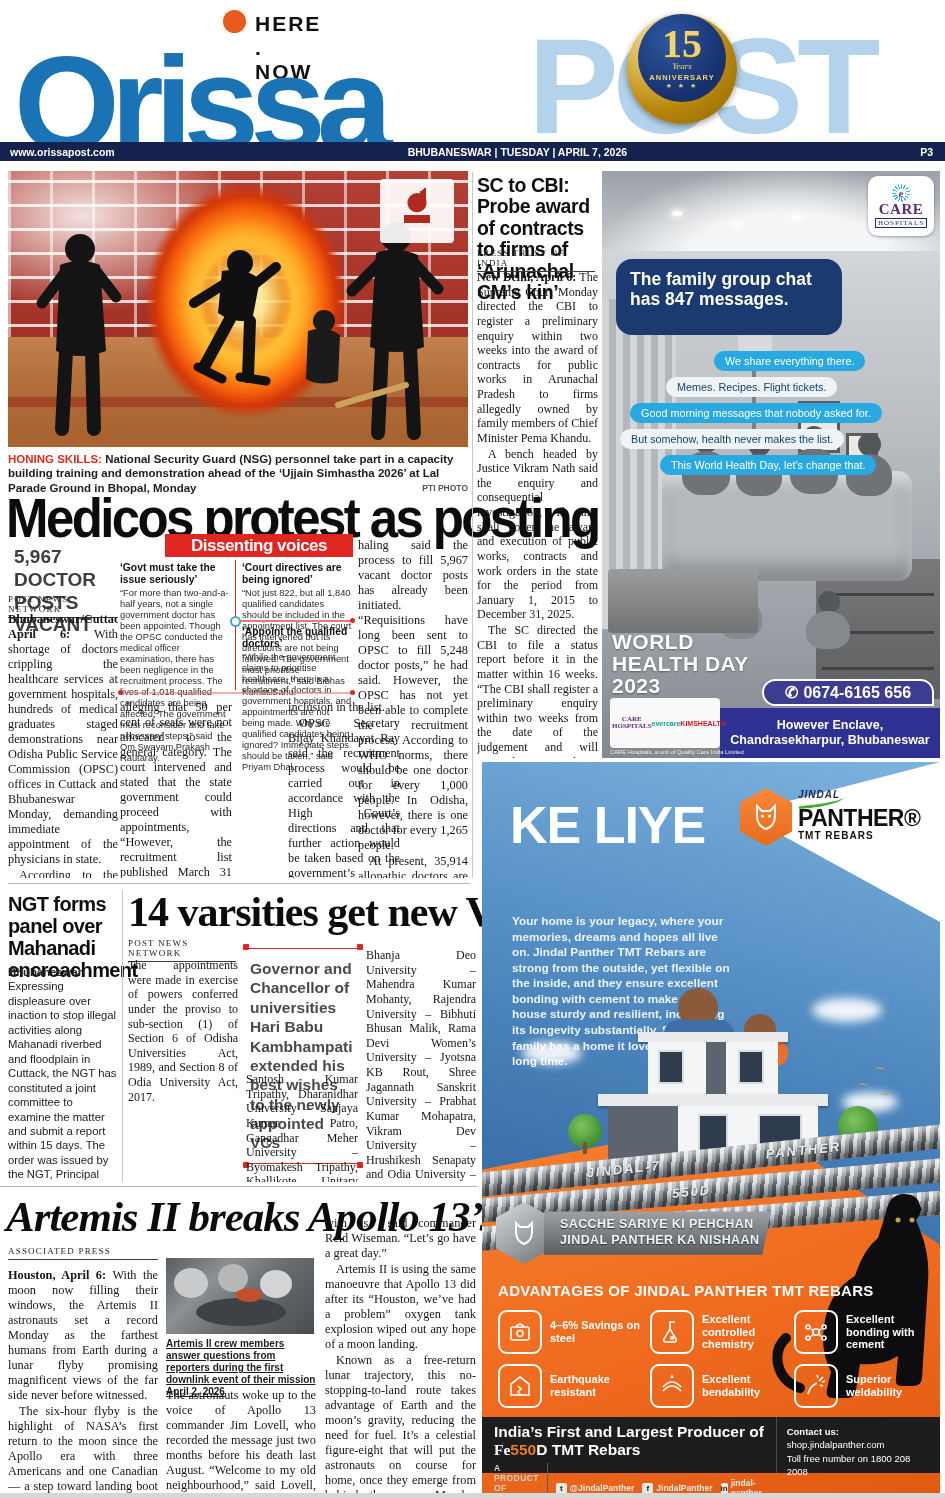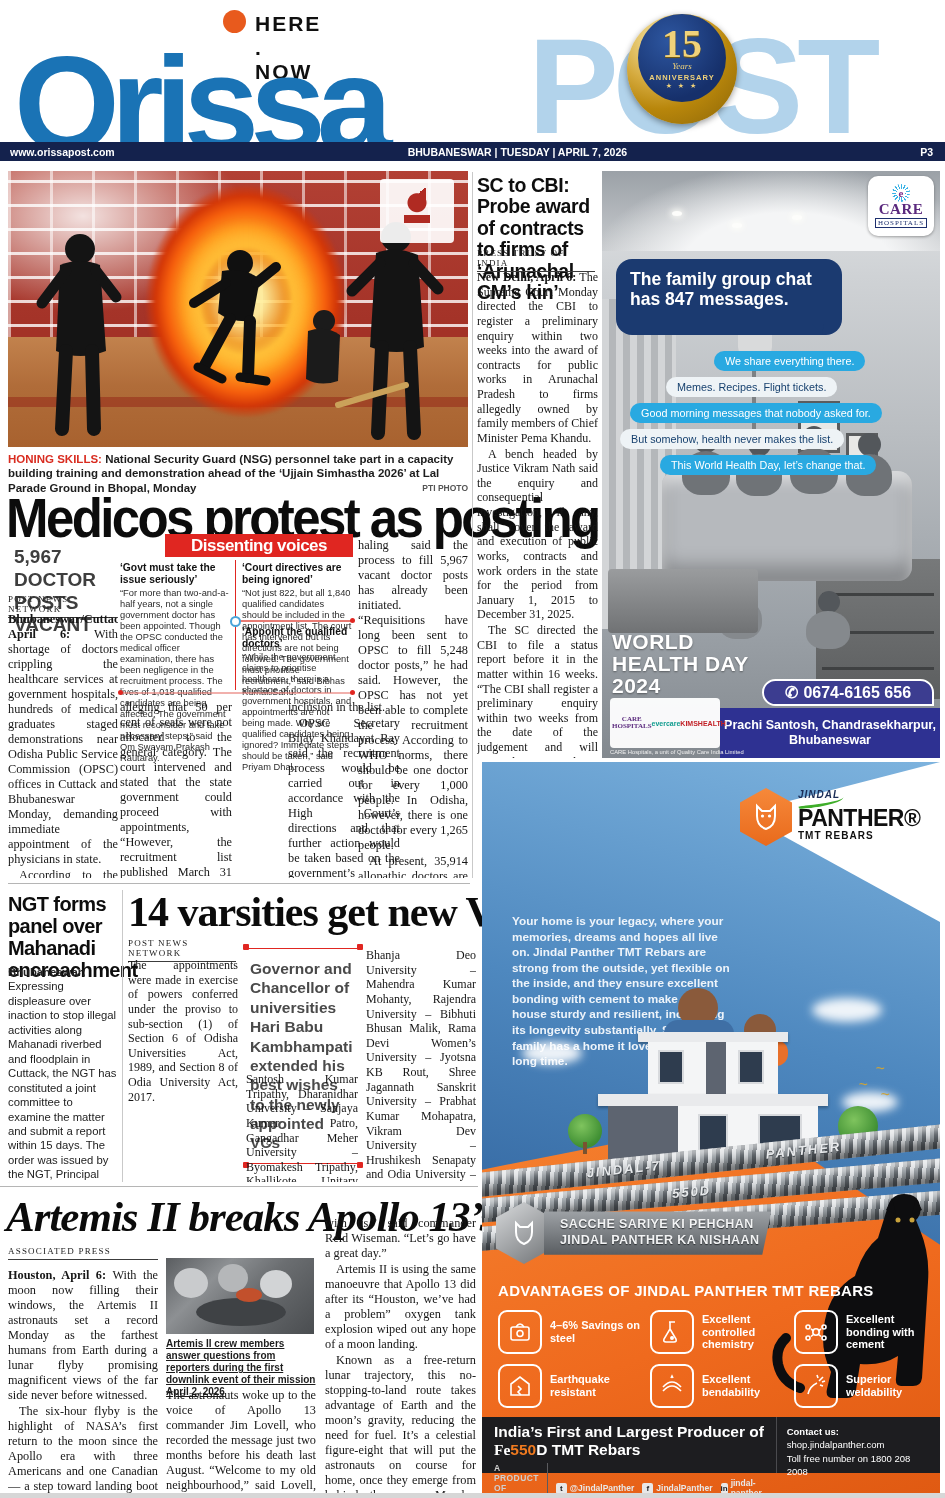--- a/index.html
+++ b/index.html
@@ -379,25 +379,25 @@
     </div>
     <div class="bubble blue" style="left:112px;top:180px;">We share everything there.</div>
     <div class="bubble white" style="left:64px;top:206px;">Memes. Recipes. Flight tickets.</div>
     <div class="bubble blue" style="left:28px;top:232px;">Good morning messages that nobody asked for.</div>
     <div class="bubble white" style="left:18px;top:258px;">But somehow, health never makes the list.</div>
     <div class="bubble blue" style="left:58px;top:284px;">This World Health Day, let’s change that.</div>
 
     <div class="abs" style="left:10px;top:460px;">
       <div class="whd">WORLD</div>
       <div class="whd">HEALTH DAY</div>
-      <div class="whd">2024</div>
+      <div class="whd">2023</div>
     </div>
 
     <div class="abs care-address-band">
-      <div class="care-address">Prachi Santosh, Chandrasekharpur, Bhubaneswar</div>
+      <div class="care-address">However Enclave, Chandrasekharpur, Bhubaneswar</div>
     </div>
     <div class="abs phone-pill">
       <span>✆</span>
       <span>0674-6165 656</span>
     </div>
     <div class="abs care-partners">
       <span class="pl pl1">CARE HOSPITALS</span>
       <span class="pl pl2">evercare</span>
       <span class="pl pl3">KIMSHEALTH</span>
     </div>
@@ -471,20 +471,21 @@
         </svg>
       </div>
     </div>
     <div class="abs" style="right:24px;top:22px;width:118px;">
       <span class="j-brand-jindal">JINDAL</span>
       <span class="j-swoosh"></span>
       <div class="j-brand-panther">PANTHER®</div>
       <div class="j-brand-tmt">TMT REBARS</div>
     </div>
     <div class="abs" style="left:28px;top:38px;">
+      <div class="j-head">KE LIYE</div>
     </div>
     <div class="abs j-body" style="left:30px;top:152px;width:218px;">Your home is your legacy, where your memories, dreams and hopes all live on. Jindal Panther TMT Rebars are strong from the outside, yet flexible on the inside, and they ensure excellent bonding with cement to make your house sturdy and resilient, increasing its longevity substantially. So your family has a home it loves, for a long, long time.</div>
 
     <span class="cloud" style="left:40px;top:280px;width:60px;height:22px;"></span>
     <span class="cloud" style="left:330px;top:236px;width:70px;height:24px;"></span>
     <span class="cloud" style="left:360px;top:330px;width:56px;height:20px;"></span>
     <span class="bird" style="left:395px;top:300px;">~</span>
     <span class="bird" style="left:378px;top:316px;">~</span>
     <span class="bird" style="left:400px;top:326px;">~</span>
 

